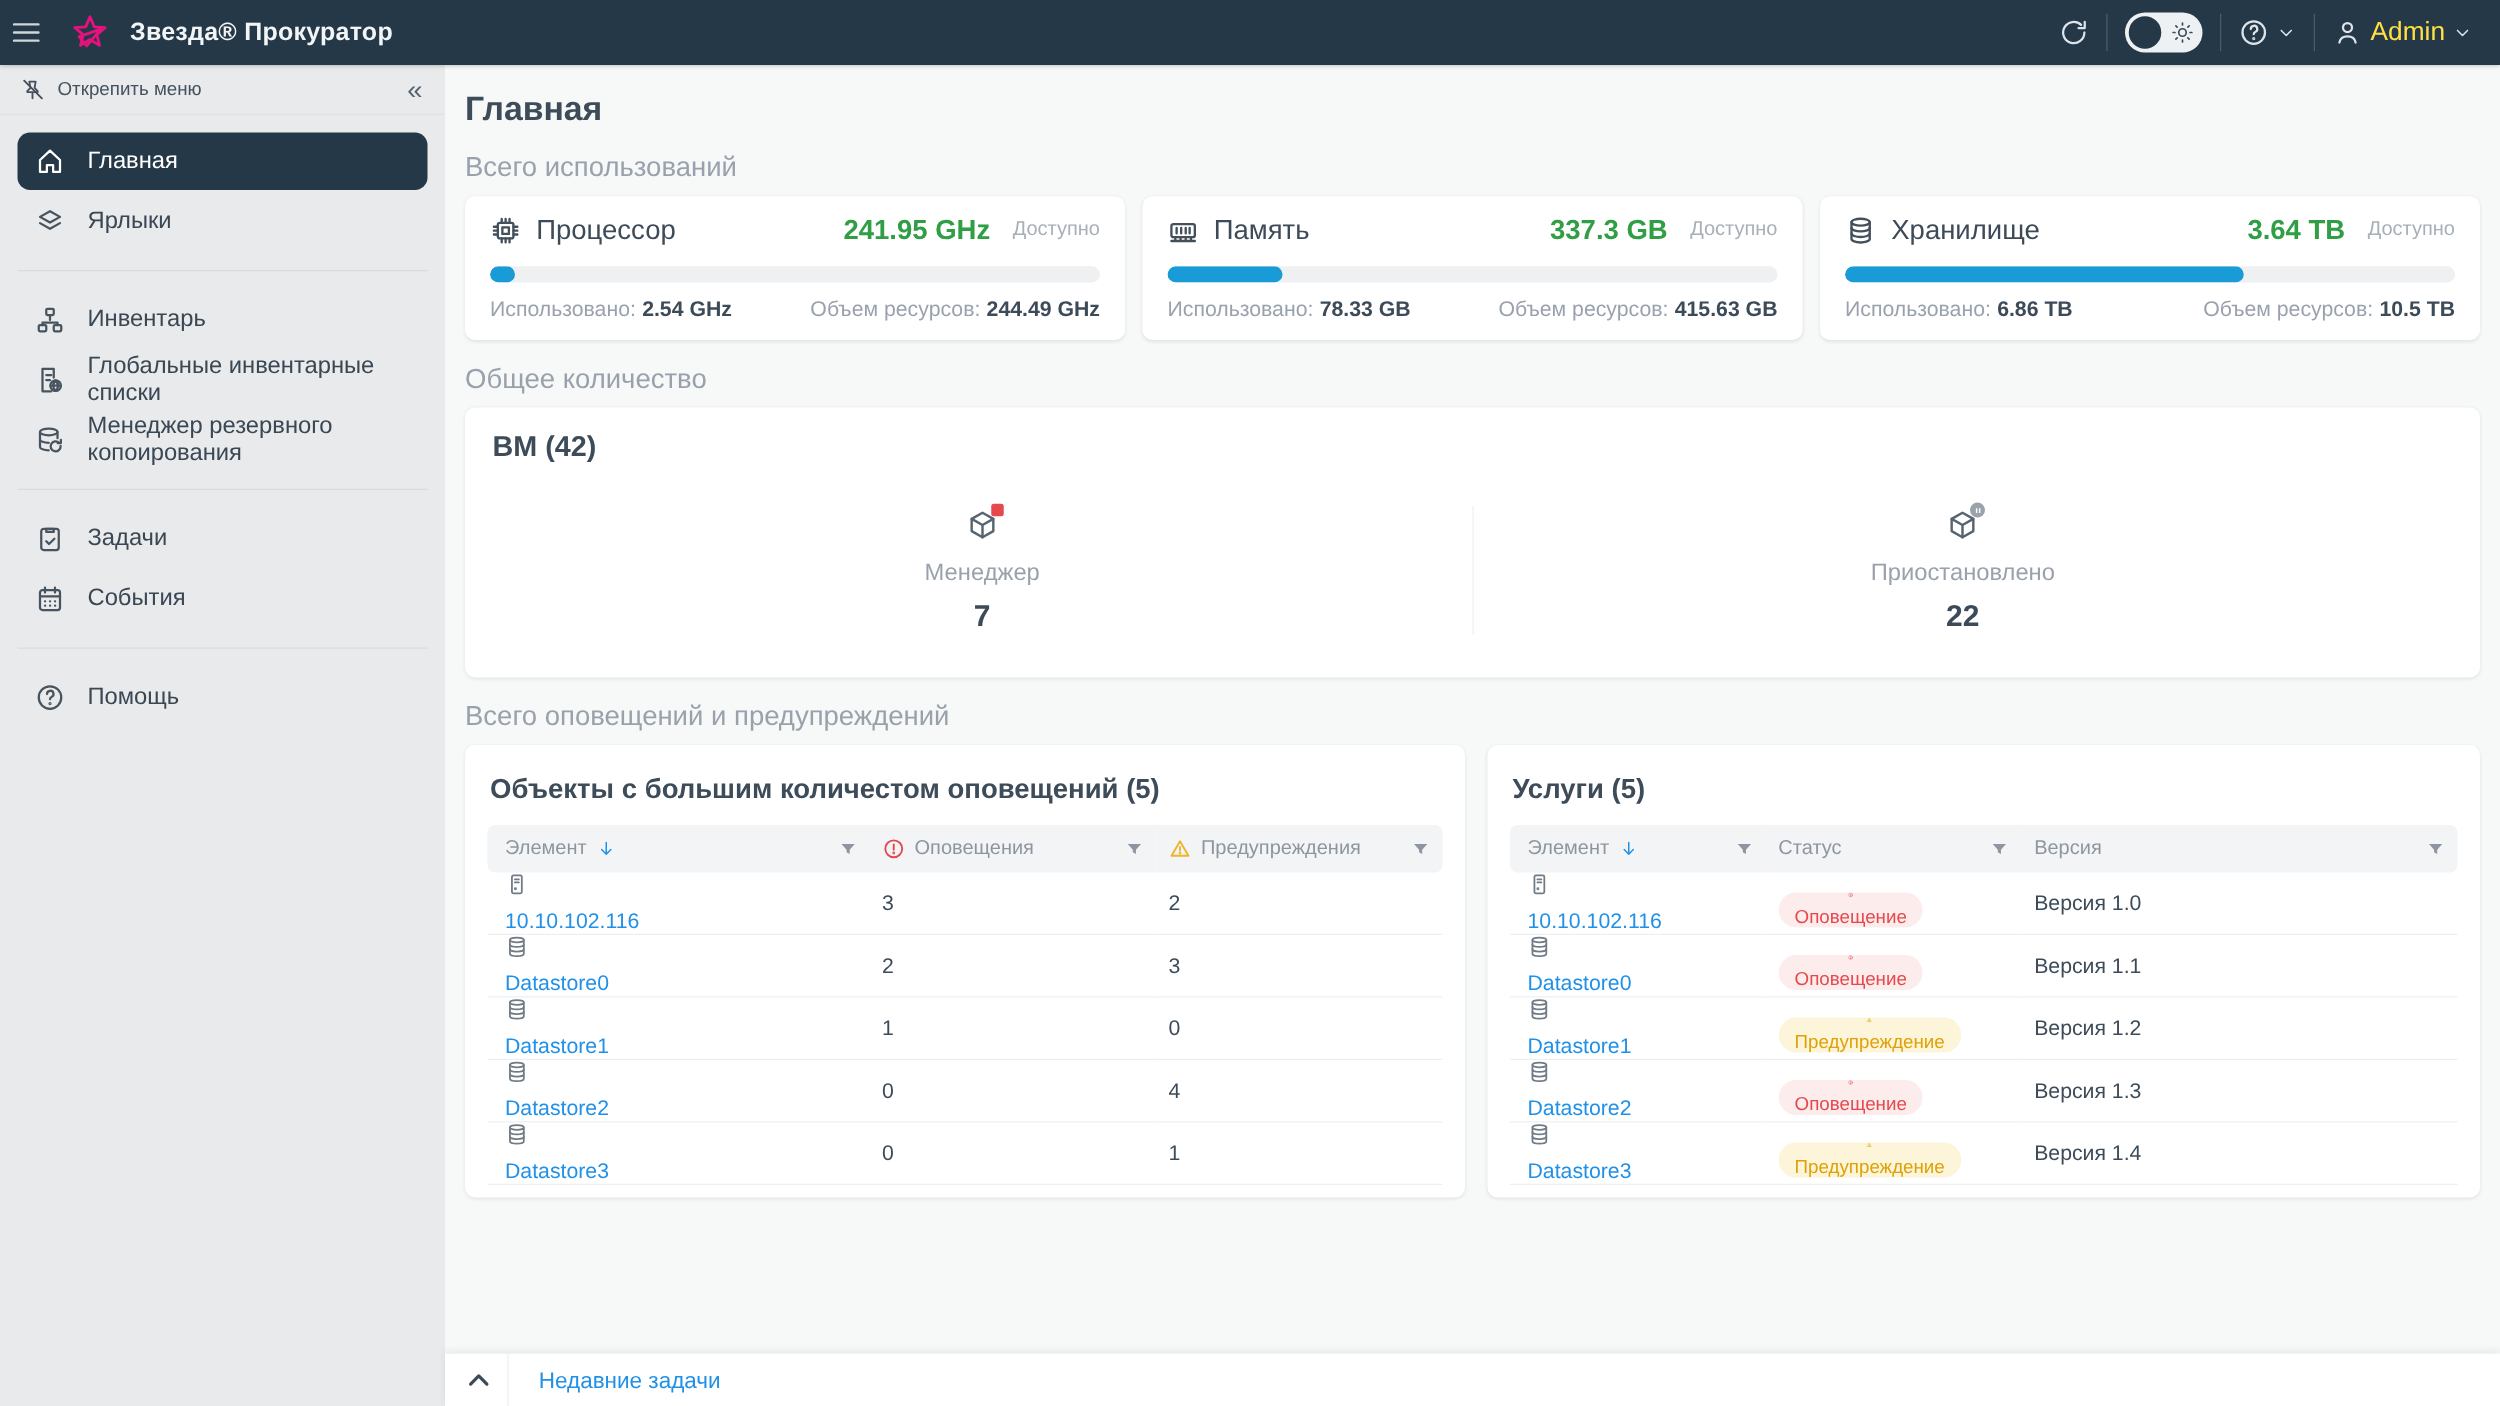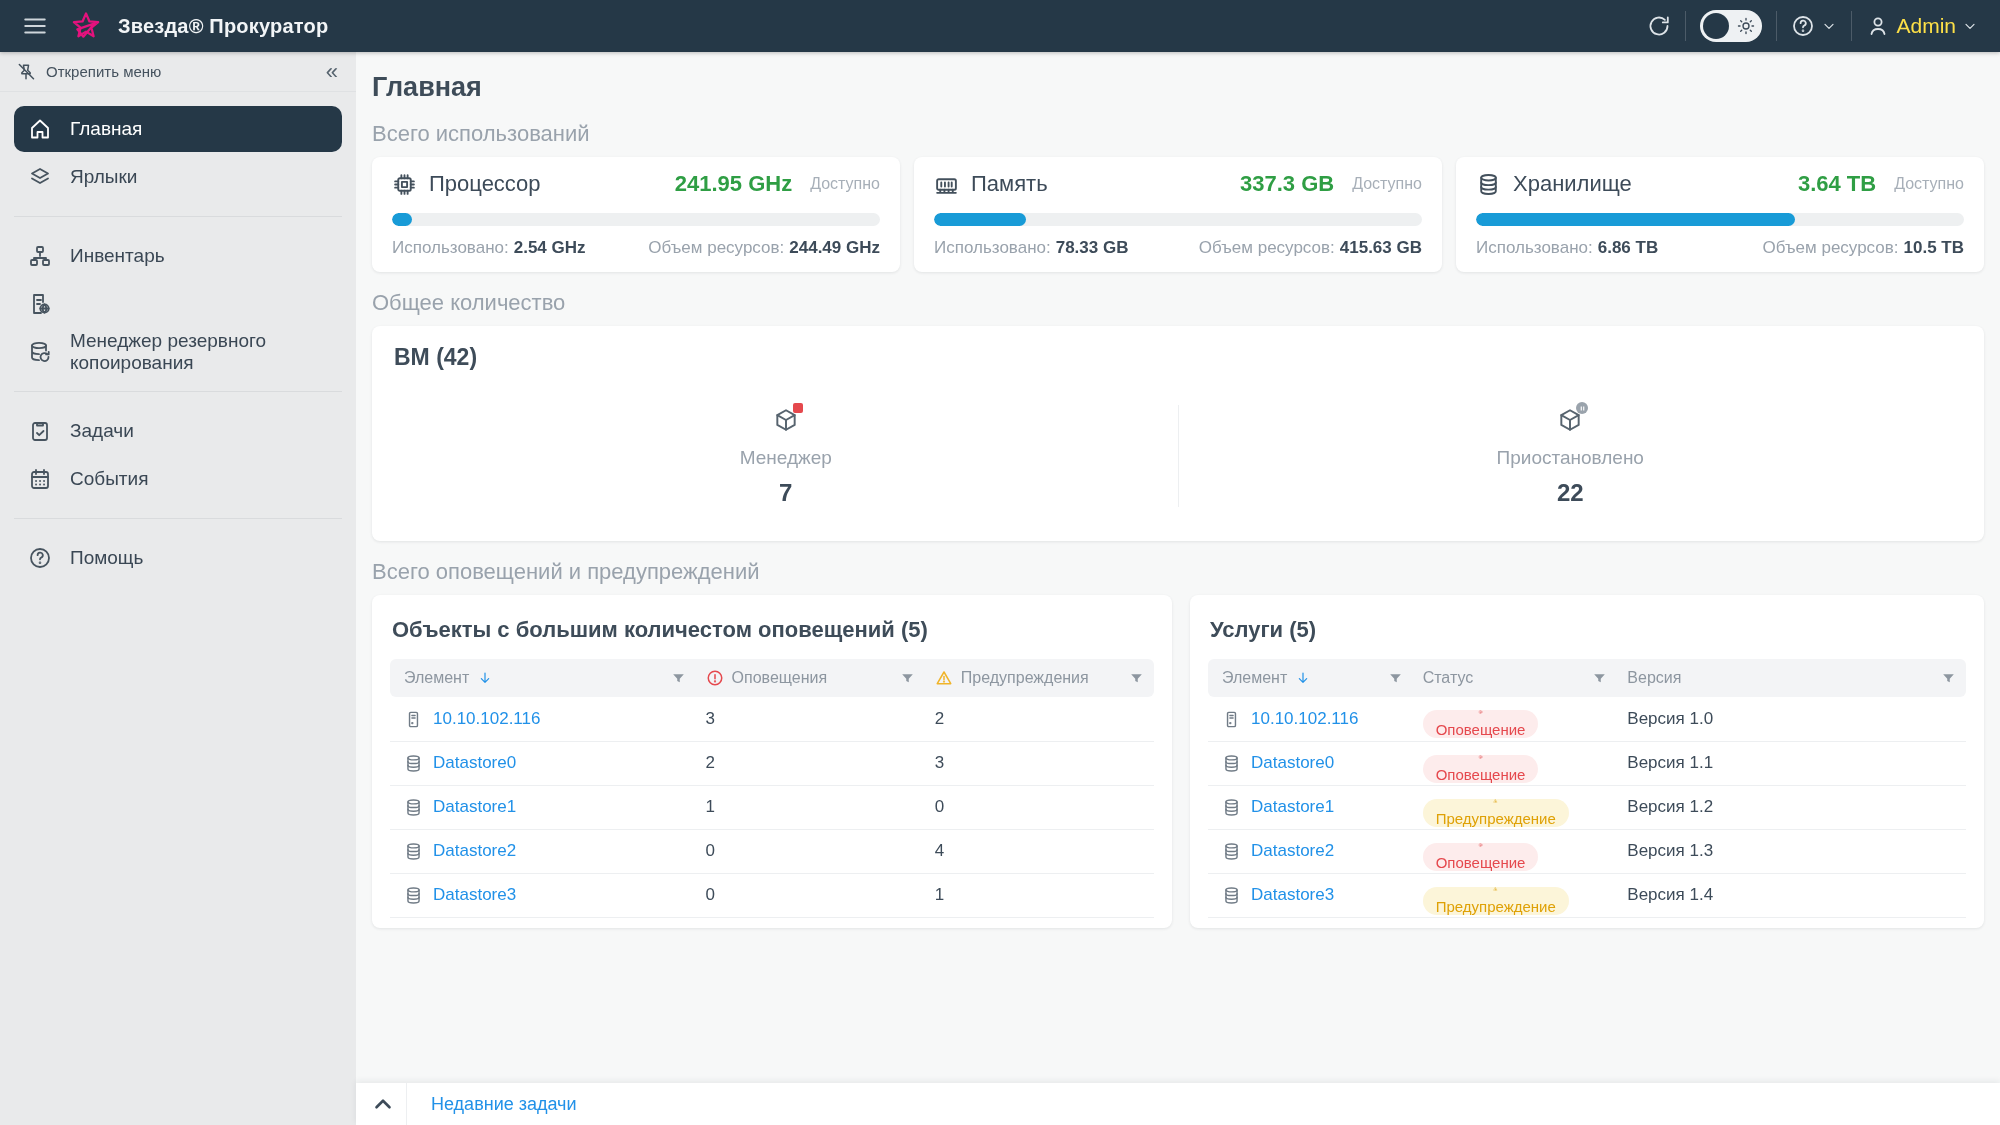--- a/index.html
+++ b/index.html
@@ -12,21 +12,21 @@
   html,body{width:2000px; height:1125px; overflow:hidden;}
   body{
     font-family:"Liberation Sans", sans-serif; background:var(--bg); color:var(--text);
     display:grid; grid-template-rows:52px 1fr; grid-template-columns:356px 1fr;
   }
   .ic{stroke:currentColor; fill:none; stroke-width:1.8; stroke-linecap:round; stroke-linejoin:round; display:block;}
 
   
   .topbar{
     grid-column:1 / span 2; background:var(--navy); color:#e9edf0;
-    display:flex; align-items:center; padding:0 22px 0 22px; gap:16px;
+    display:flex; align-items:center; padding:0 22px 0 8px; gap:16px;
     box-shadow:0 1px 4px rgba(0,0,0,.25); position:relative; z-index:5;
   }
   .topbar .burger{width:26px; height:26px; color:#cfd6db; background:none; border:none; cursor:pointer;}
   .topbar .logo{width:32px; height:32px; color:var(--brand); margin-left:6px;}
   .app-title{font-size:20px; font-weight:700; letter-spacing:.2px; color:#f2f5f7;}
   .topbar .grow{flex:1;}
   .tb-group{display:flex; align-items:center; gap:14px;}
   .tb-divider{width:1px; height:30px; background:rgba(255,255,255,.18);}
   .tb-btn{background:none; border:none; color:#dde3e8; cursor:pointer; display:flex; align-items:center; gap:6px; font-family:inherit;}
   .pill{width:62px; height:32px; background:#eef1f3; border-radius:16px; border:none; position:relative; display:flex; align-items:center; cursor:pointer;}
@@ -101,21 +101,21 @@
   thead th:first-child{border-radius:6px 0 0 6px; padding-left:14px;}
   thead th:last-child{border-radius:0 6px 6px 0;}
   .th-inner{display:flex; align-items:center; gap:8px;}
   .th-inner .grow{flex:1;}
   .sort-arrow{width:16px; height:16px; color:var(--link);}
   .funnel{width:15px; height:15px; color:#8d96a0; cursor:pointer;}
   .th-alert{width:18px; height:18px; color:var(--red);}
   .th-warn{width:18px; height:18px; color:#f0b429;}
   tbody td{height:44px; border-bottom:1px solid var(--line); font-size:17px; color:#3d4b59; padding:0 10px;}
   tbody td:first-child{padding-left:14px;}
-  .cell-entity{display:flex; align-items:flex-end; gap:10px;}
+  .cell-entity{display:flex; align-items:flex-start; gap:10px;flex-direction:column;}
   .cell-entity .ic{width:19px; height:19px; color:#707b86; flex:0 0 auto;}
   .entity-link{color:var(--link); text-decoration:none; cursor:pointer;}
   .status-badge{display:inline-flex; align-items:center; gap:7px; height:28px; padding:0 13px; border-radius:14px; font-size:15px;flex-direction:column;}
   .status-badge .ic{width:15px; height:15px;}
   .status-badge[data-type="alert"]{background:var(--redbg); color:var(--red);}
   .status-badge[data-type="warning"]{background:var(--amberbg); color:var(--amber);}
 
   
   .footer{
     position:fixed; left:356px; right:0; bottom:0; height:42px; background:#fff;
@@ -218,20 +218,21 @@
         </svg>
       <span>Инвентарь</span>
     </div>
     <div class="mi">
       <svg class="ic" viewBox="0 0 24 24">
           <path d="M6 3h9v7M6 3v18h7"></path>
           <path d="M9 8h4M9 12h3"></path>
           <circle cx="16.5" cy="16.5" r="4.2"></circle>
           <path d="M12.3 16.5h8.4M16.5 12.3c2.4 2.6 2.4 5.8 0 8.4c-2.4-2.6-2.4-5.8 0-8.4z"></path>
         </svg>
+      <span>Глобальные инвентарные списки</span>
     </div>
     <div class="mi">
       <svg class="ic" viewBox="0 0 24 24">
           <ellipse cx="11" cy="5.5" rx="7" ry="2.7"></ellipse>
           <path d="M4 5.5v6c0 1.5 3.1 2.7 7 2.7M4 11.5v6c0 1.5 3.1 2.7 7 2.7"></path>
           <path d="M18 5.5v5"></path>
           <path d="M20.5 16.8a4 4 0 1 1-1.2-2.6"></path>
           <path d="M20.7 11.8v2.6h-2.6"></path>
         </svg>
       <span>Менеджер резервного копоирования</span>

